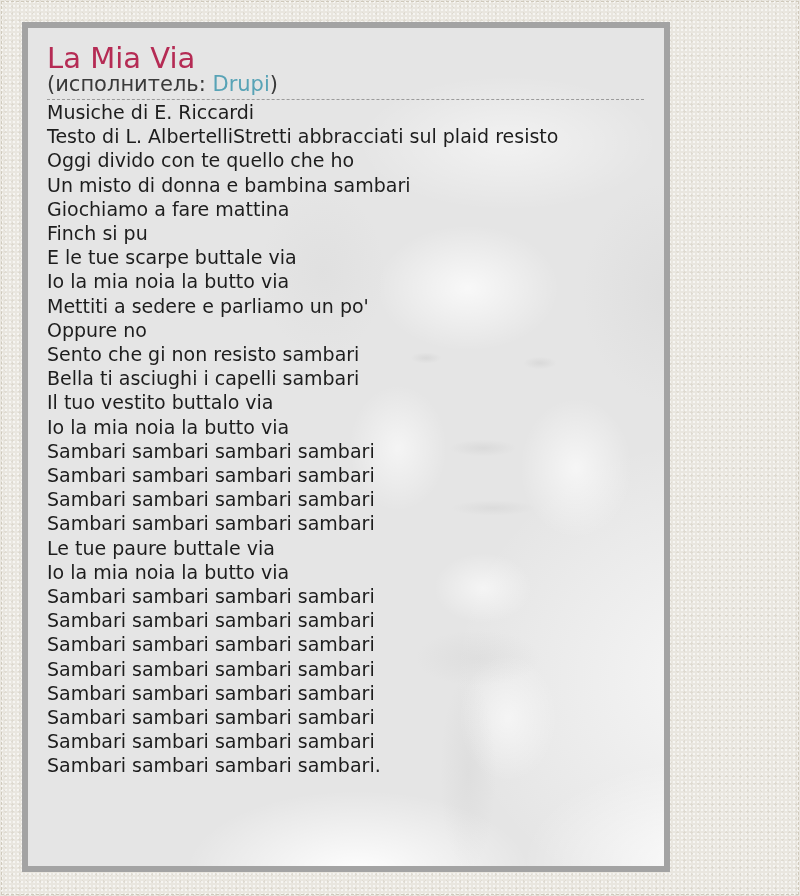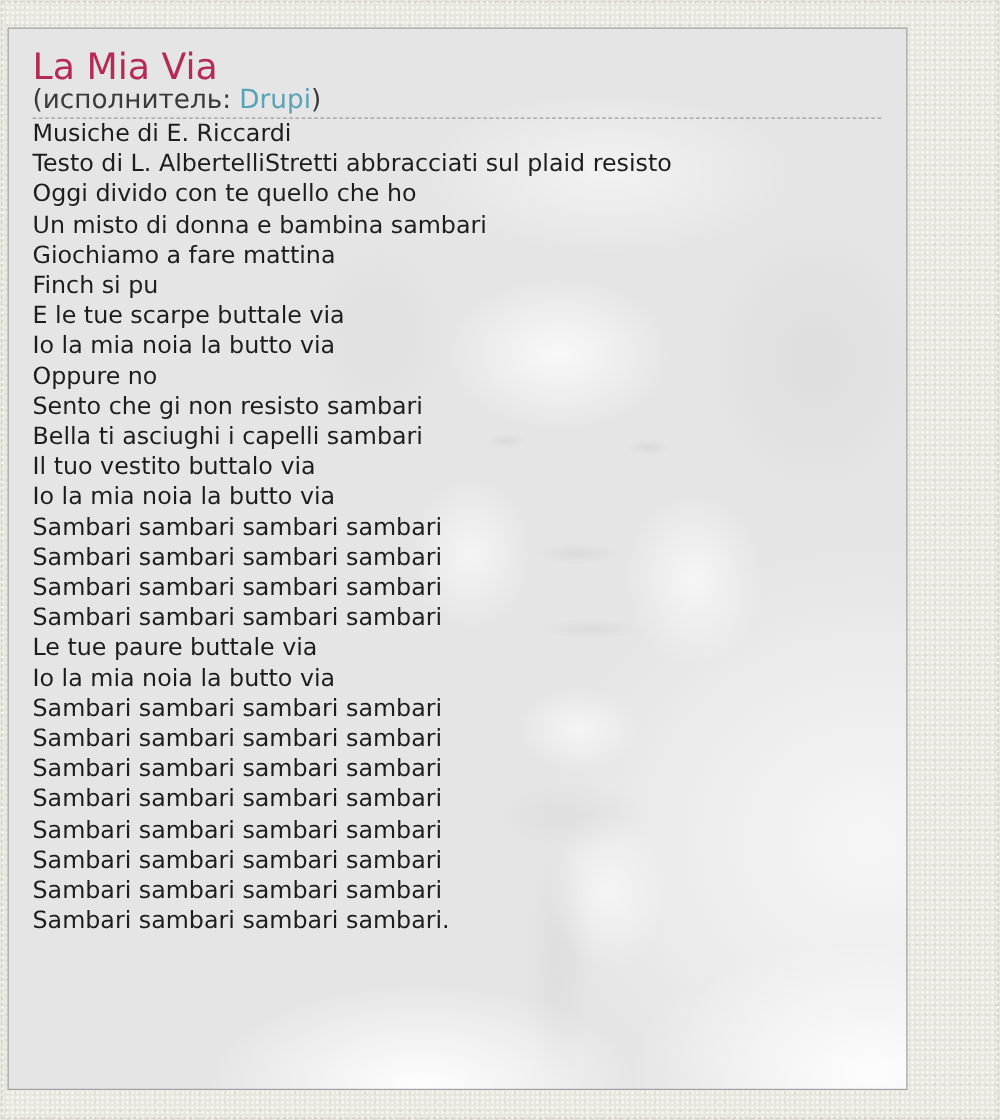--- a/index.html
+++ b/index.html
@@ -15,24 +15,24 @@
     background-size: 4px 4px, 7px 7px;
     background-position: 0 0, 2px 3px;
   }
   .stitch-frame {
     position: absolute; inset: 1px;
     border: 1px dashed #cfc9bb;
     pointer-events: none;
   }
   .lyrics-panel {
     position: absolute;
-    left: 6px; top: 22px;
-    width: 720px; height: 850px;
+    left: 22px; top: 22px;
+    width: 648px; height: 850px;
     background: var(--panel-bg-color, #e5e5e5);
-    border: 1px solid #a3a3a3;
+    border: 6px solid #a3a3a3;
     box-sizing: border-box;
     overflow: hidden;
   }
   
   .artist-photo {
     position: absolute; inset: 0;
     background-image:
       radial-gradient(ellipse 22px 8px  at 398px 330px, rgba(120,120,120,0.11), transparent 70%),
       radial-gradient(ellipse 24px 9px  at 512px 335px, rgba(120,120,120,0.11), transparent 70%),
       radial-gradient(ellipse 48px 12px at 455px 420px, rgba(125,125,125,0.10), transparent 70%),
@@ -94,20 +94,21 @@
     <div class="artist-line"><span>(исполнитель: </span><a class="artist-link">Drupi</a><span>)</span></div>
     <div class="lyrics-text">
         <div class="lyric-line">Musiche di E. Riccardi</div>
         <div class="lyric-line">Testo di L. AlbertelliStretti abbracciati sul plaid resisto</div>
         <div class="lyric-line">Oggi divido con te quello che ho</div>
         <div class="lyric-line">Un misto di donna e bambina sambari</div>
         <div class="lyric-line">Giochiamo a fare mattina</div>
         <div class="lyric-line">Finch si pu</div>
         <div class="lyric-line">E le tue scarpe buttale via</div>
         <div class="lyric-line">Io la mia noia la butto via</div>
+        <div class="lyric-line">Mettiti a sedere e parliamo un po'</div>
         <div class="lyric-line">Oppure no</div>
         <div class="lyric-line">Sento che gi non resisto sambari</div>
         <div class="lyric-line">Bella ti asciughi i capelli sambari</div>
         <div class="lyric-line">Il tuo vestito buttalo via</div>
         <div class="lyric-line">Io la mia noia la butto via</div>
         <div class="lyric-line">Sambari sambari sambari sambari</div>
         <div class="lyric-line">Sambari sambari sambari sambari</div>
         <div class="lyric-line">Sambari sambari sambari sambari</div>
         <div class="lyric-line">Sambari sambari sambari sambari</div>
         <div class="lyric-line">Le tue paure buttale via</div>

